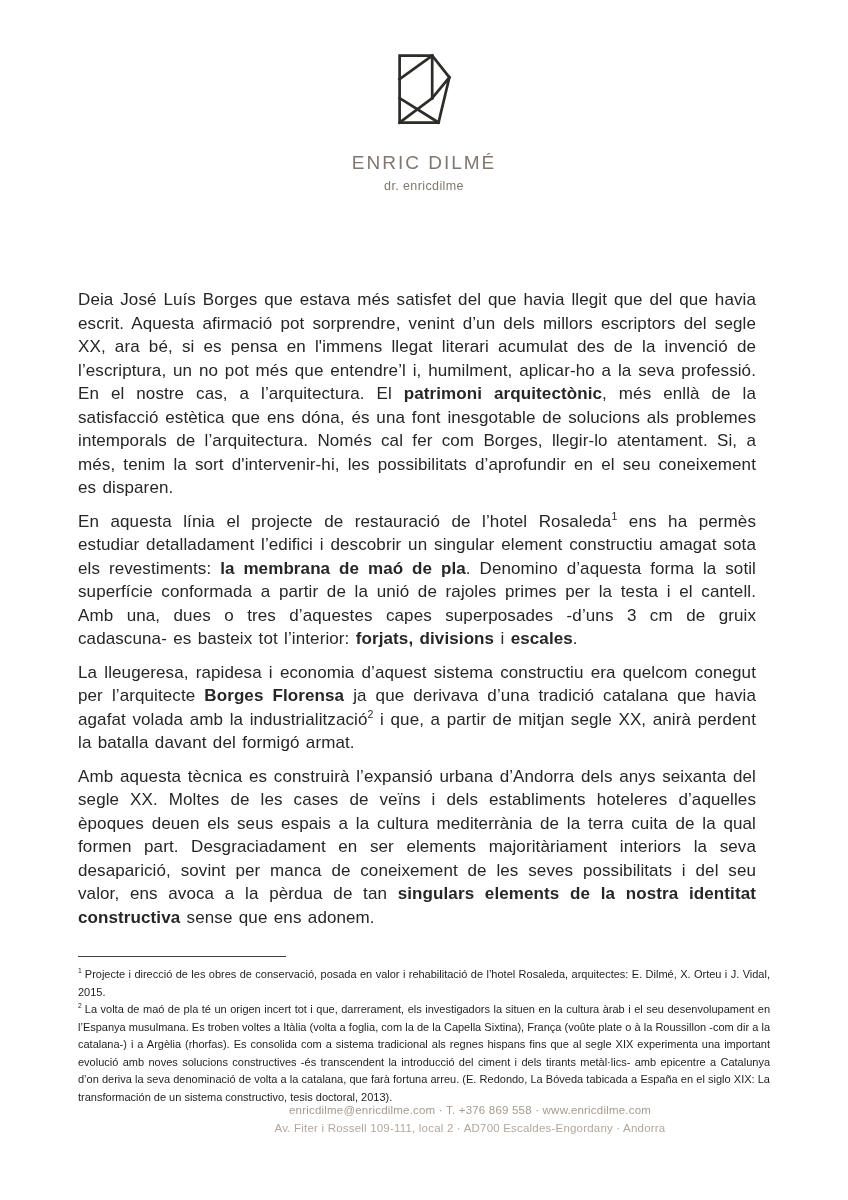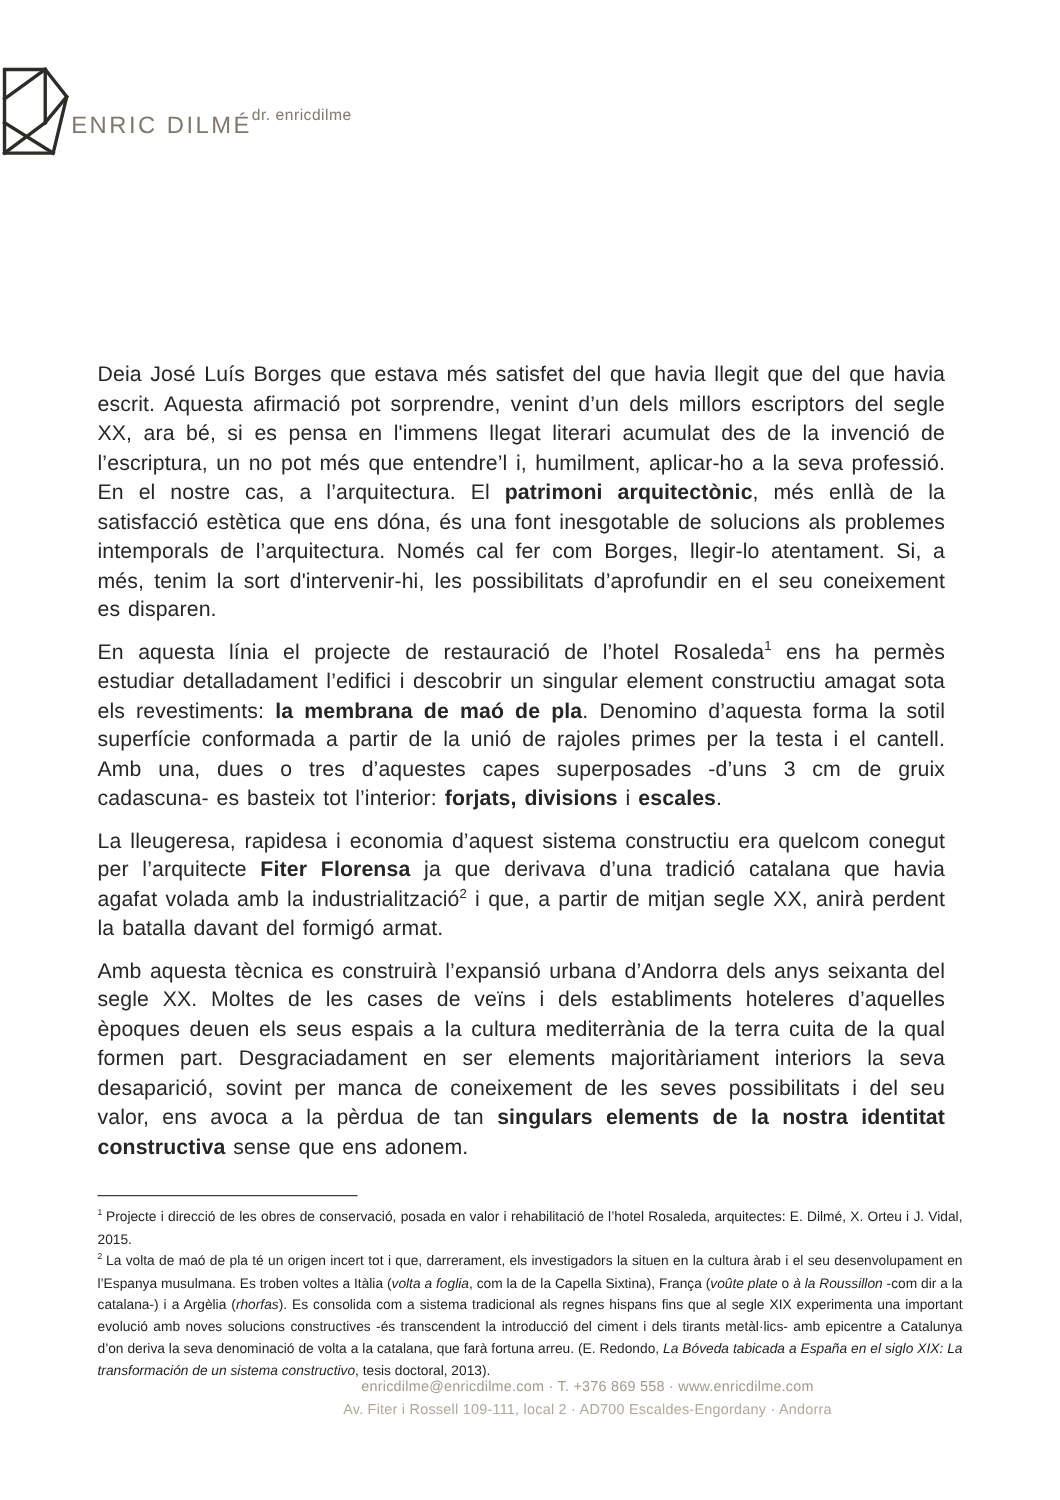--- a/index.html
+++ b/index.html
@@ -2,41 +2,41 @@
 <html style="--brand_text: #80786e; --title_text: #171717; --body_text: #262626; --footnote_rule: #3f3f3f; --footer_contact: #a59a8e; --footer_address: #b2a79b; --logo_stroke: #2d2c29;"><head>
 <meta charset="utf-8">
 <style>
   html,body { margin:0; padding:0; background:#e8e8e8; }
   .page {
     position:relative; width:848px; height:1200px; margin:0 auto;
     background:#ffffff; overflow:hidden;
     font-family:"Liberation Sans", sans-serif;
     color:var(--body_text, #262626);
   }
-  .letterhead { position:absolute; top:50px; left:0; width:100%; display:flex; flex-direction:row; align-items:center; }
+  .letterhead { position:absolute; top:50px; left:0; width:100%; display:flex; flex-direction:column; align-items:center; }
   .logo { display:block; }
   .brand {
     margin-top:23px; font-size:19px; letter-spacing:2px;
     color:var(--brand_text, #80786e); font-weight:400; white-space:nowrap;
   }
   .tagline { margin-top:5px; font-size:12.5px; letter-spacing:0.4px; color:var(--brand_text, #80786e); }
   .title {
     position:absolute; top:234px; left:78px; right:78px; margin:0;
     text-align:center; font-size:16px; font-weight:700; letter-spacing:-0.1px;
     color:var(--title_text, #171717); white-space:pre-wrap;
   }
   .body {
     position:absolute; top:288px; left:78px; right:92px;
     font-size:17px; line-height:23.5px; text-align:justify;
     word-spacing:1.5px; letter-spacing:0.1px;
   }
   .para { margin:0 0 10px 0; }
   .para:last-child { margin-bottom:17px; }
   .b { font-weight:700; }
-  .i { font-style:italic; }
+  .i { }
   sup { font-size:62%; line-height:0; vertical-align:super; }
   .footnotes {
     position:absolute; top:956px; left:78px; right:78px;
     font-size:11px; line-height:17.5px; text-align:justify; color:#1e1e1e;
   }
   .fn-rule { width:208px; height:0; border-top:1.6px solid var(--footnote_rule, #3f3f3f); margin-bottom:9px; }
   .footnote { margin:0; }
   .fn-marker { margin-right:3px; }
   .footer { position:absolute; top:1101px; left:0; width:100%; text-align:center; line-height:18px;margin-left:46px; }
   .footer-line1 { font-size:11.5px; letter-spacing:0.2px; color:var(--footer_contact, #a59a8e); }
@@ -59,21 +59,21 @@
       </g>
     </svg>
     <div class="brand">ENRIC DILMÉ</div>
     <div class="tagline">dr. enricdilme</div>
   </header>
 
 
   <main class="body">
       <p class="para"><span>Deia José Luís Borges que estava més satisfet del que havia llegit que del que havia escrit. Aquesta afirmació pot sorprendre, venint d’un dels millors escriptors del segle XX, ara bé, si es pensa en l'immens llegat literari acumulat des de la invenció de l’escriptura, un no pot més que entendre’l i, humilment, aplicar-ho a la seva professió. En el nostre cas, a l’arquitectura. El </span><span class="b">patrimoni arquitectònic</span><span>, més enllà de la satisfacció estètica que ens dóna, és una font inesgotable de solucions als problemes intemporals de l’arquitectura. Només cal fer com Borges, llegir-lo atentament. Si, a més, tenim la sort d'intervenir-hi, les possibilitats d’aprofundir en el seu coneixement es disparen.</span></p>
       <p class="para"><span>En aquesta línia el projecte de restauració de l’hotel Rosaleda</span><sup>1</sup><span> ens ha permès estudiar detalladament l’edifici i descobrir un singular element constructiu amagat sota els revestiments: </span><span class="b">la membrana de maó de pla</span><span>. Denomino d’aquesta forma la sotil superfície conformada a partir de la unió de rajoles primes per la testa i el cantell. Amb una, dues o tres d’aquestes capes superposades -d’uns 3 cm de gruix cadascuna- es basteix tot l’interior: </span><span class="b">forjats, divisions</span><span> i </span><span class="b">escales</span><span>.</span></p>
-      <p class="para"><span>La lleugeresa, rapidesa i economia d’aquest sistema constructiu era quelcom conegut per l’arquitecte </span><span class="b">Fiter Florensa</span><span> ja que derivava d’una tradició catalana que havia agafat volada amb la industrialització</span><sup>2</sup><span> i que, a partir de mitjan segle XX, anirà perdent la batalla davant del formigó armat.</span></p>
+      <p class="para"><span>La lleugeresa, rapidesa i economia d’aquest sistema constructiu era quelcom conegut per l’arquitecte </span><span class="b">Borges Florensa</span><span> ja que derivava d’una tradició catalana que havia agafat volada amb la industrialització</span><sup>2</sup><span> i que, a partir de mitjan segle XX, anirà perdent la batalla davant del formigó armat.</span></p>
       <p class="para"><span>Amb aquesta tècnica es construirà l’expansió urbana d’Andorra dels anys seixanta del segle XX. Moltes de les cases de veïns i dels establiments hoteleres d’aquelles èpoques deuen els seus espais a la cultura mediterrània de la terra cuita de la qual formen part. Desgraciadament en ser elements majoritàriament interiors la seva desaparició, sovint per manca de coneixement de les seves possibilitats i del seu valor, ens avoca a la pèrdua de tan </span><span class="b">singulars elements de la nostra identitat constructiva</span><span> sense que ens adonem.</span></p>
     </main>
 
   <section class="footnotes">
     <div class="fn-rule"></div>
     <div>
         <p class="footnote"><sup class="fn-marker">1</sup><span>Projecte i direcció de les obres de conservació, posada en valor i rehabilitació de l’hotel Rosaleda, arquitectes: E. Dilmé, X. Orteu i J. Vidal, 2015.</span></p>
         <p class="footnote"><sup class="fn-marker">2</sup><span>La volta de maó de pla té un origen incert tot i que, darrerament, els investigadors la situen en la cultura àrab i el seu desenvolupament en l’Espanya musulmana. Es troben voltes a Itàlia (</span><span class="i">volta a foglia</span><span>, com la de la Capella Sixtina), França (</span><span class="i">voûte plate</span><span> o </span><span class="i">à la Roussillon</span><span> -com dir a la catalana-) i a Argèlia (</span><span class="i">rhorfas</span><span>). Es consolida com a sistema tradicional als regnes hispans fins que al segle XIX experimenta una important evolució amb noves solucions constructives -és transcendent la introducció del ciment i dels tirants metàl·lics-  amb epicentre a Catalunya d’on deriva la seva denominació de volta a la catalana, que farà fortuna arreu. (E. Redondo, </span><span class="i">La Bóveda tabicada a España en el siglo XIX: La transformación de un sistema constructivo</span><span>, tesis doctoral, 2013).</span></p>
       </div>
   </section>

